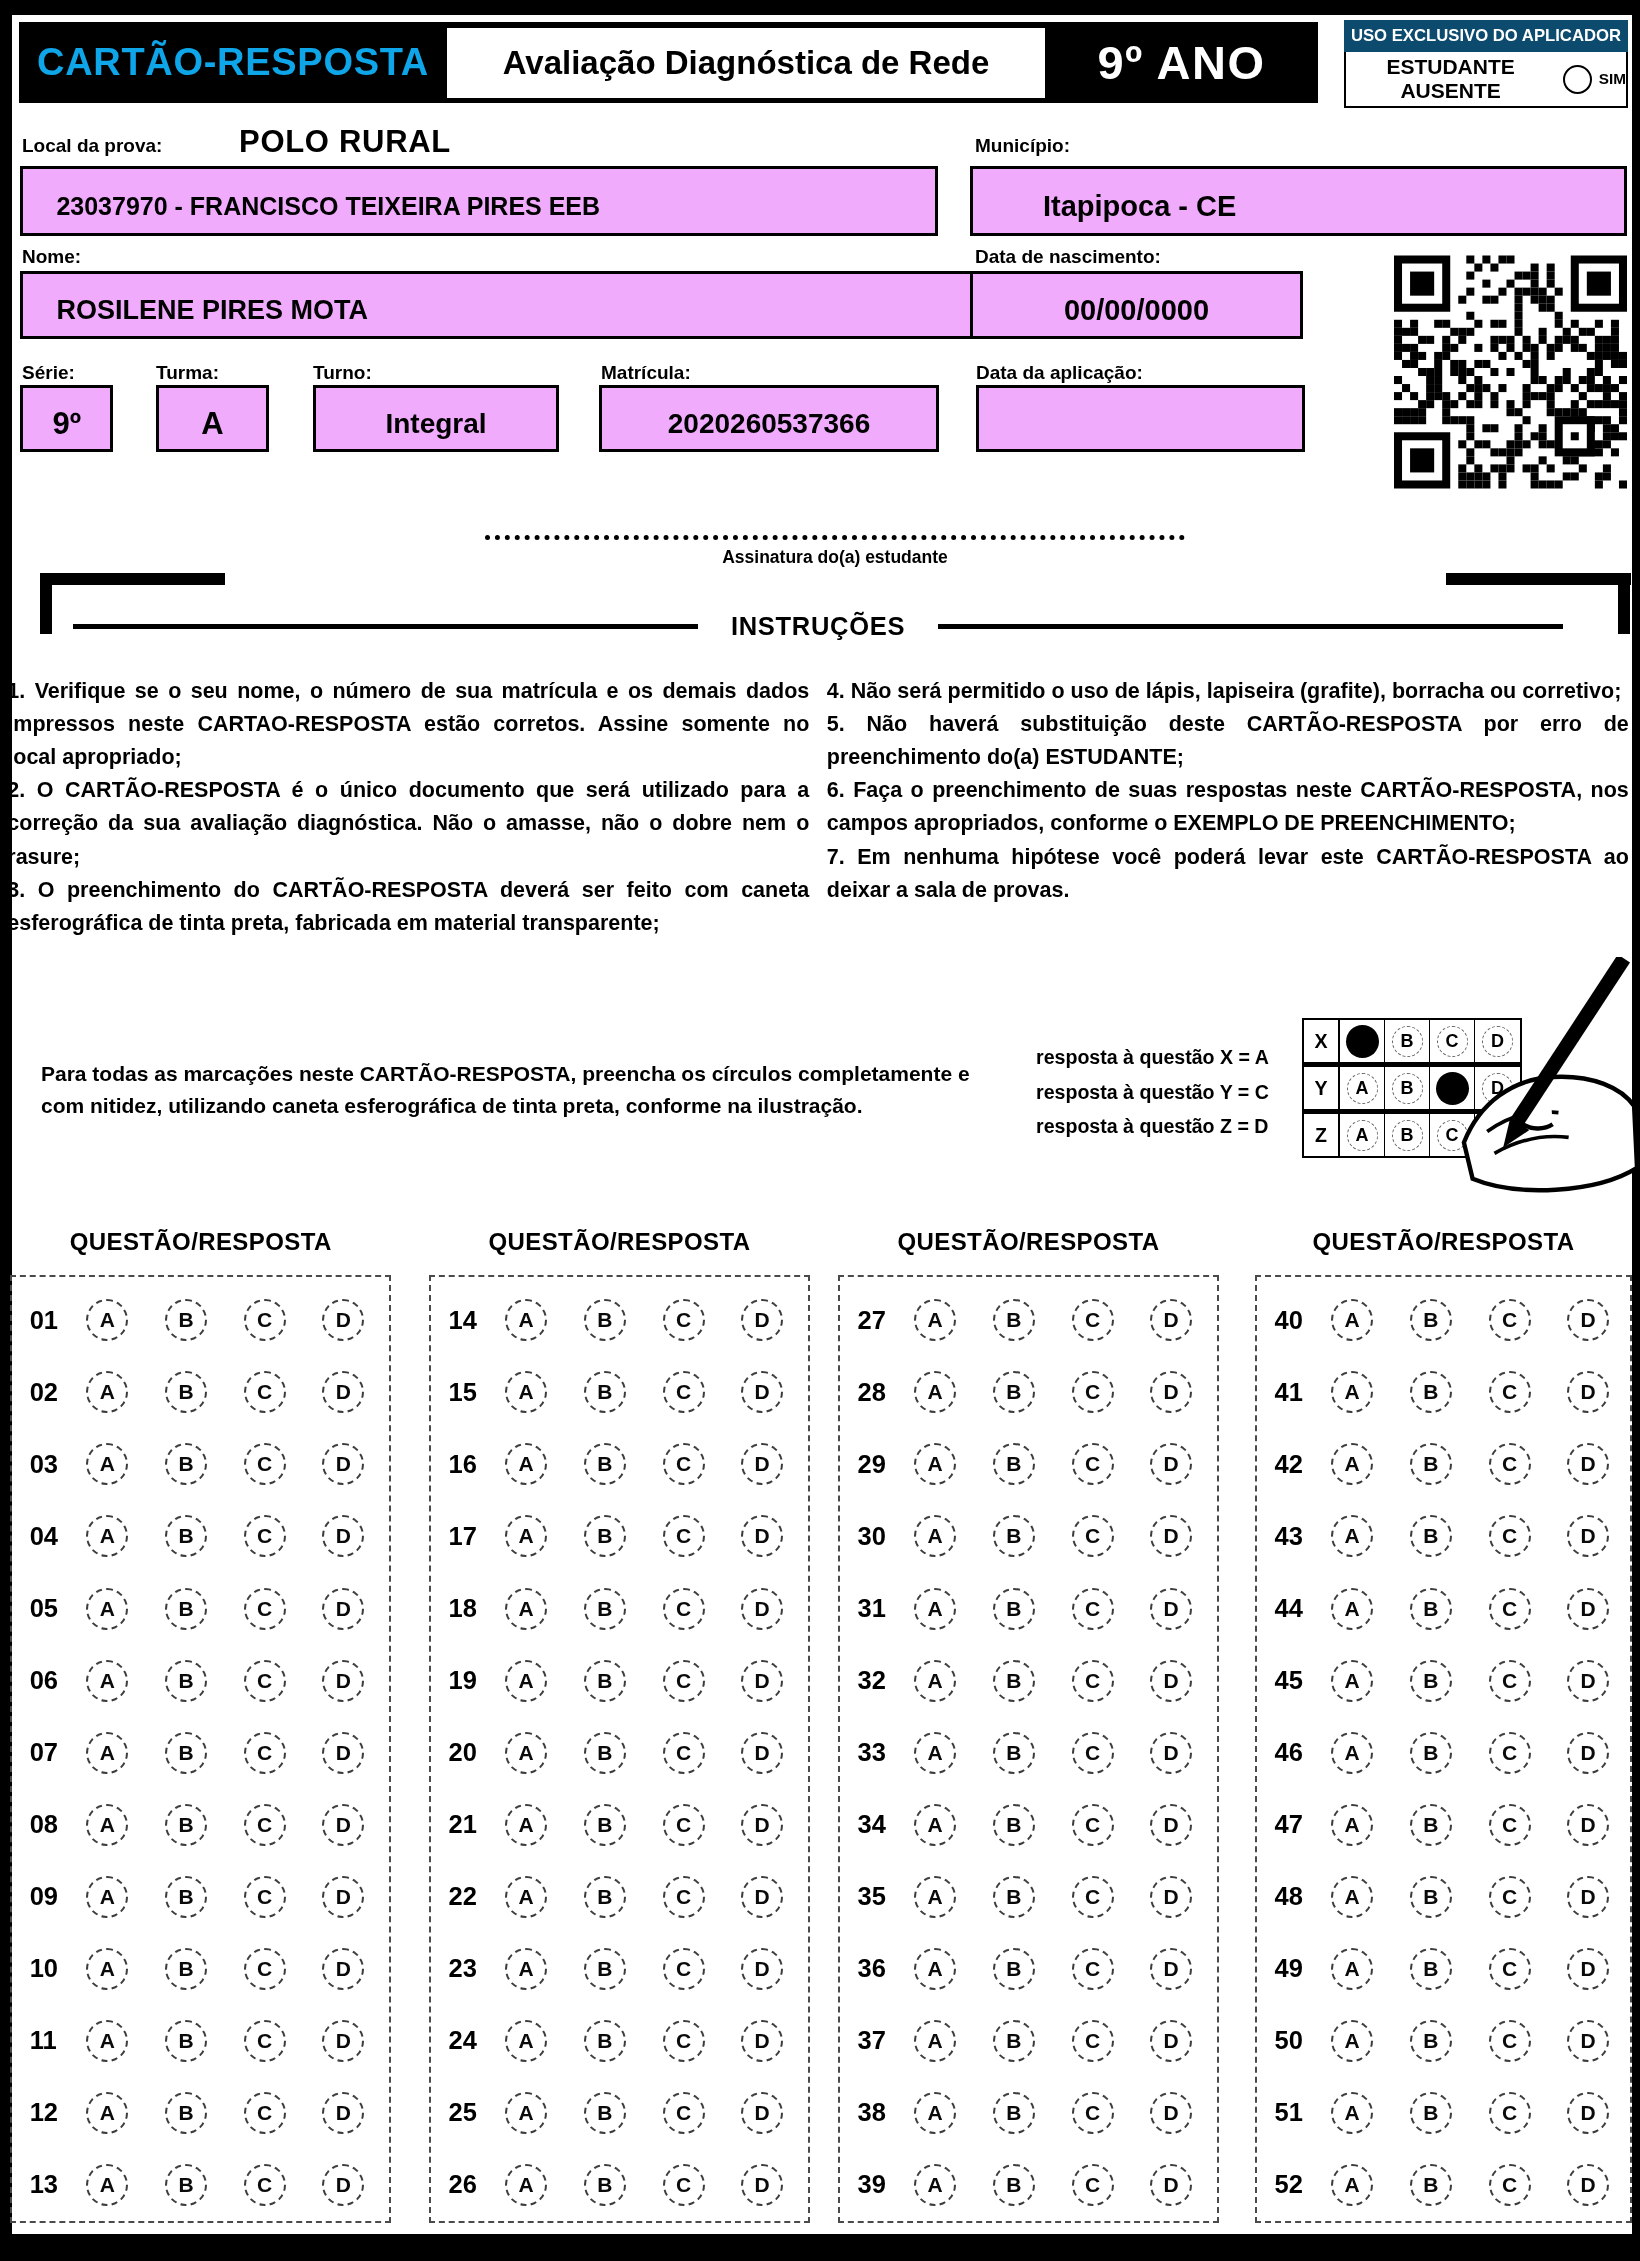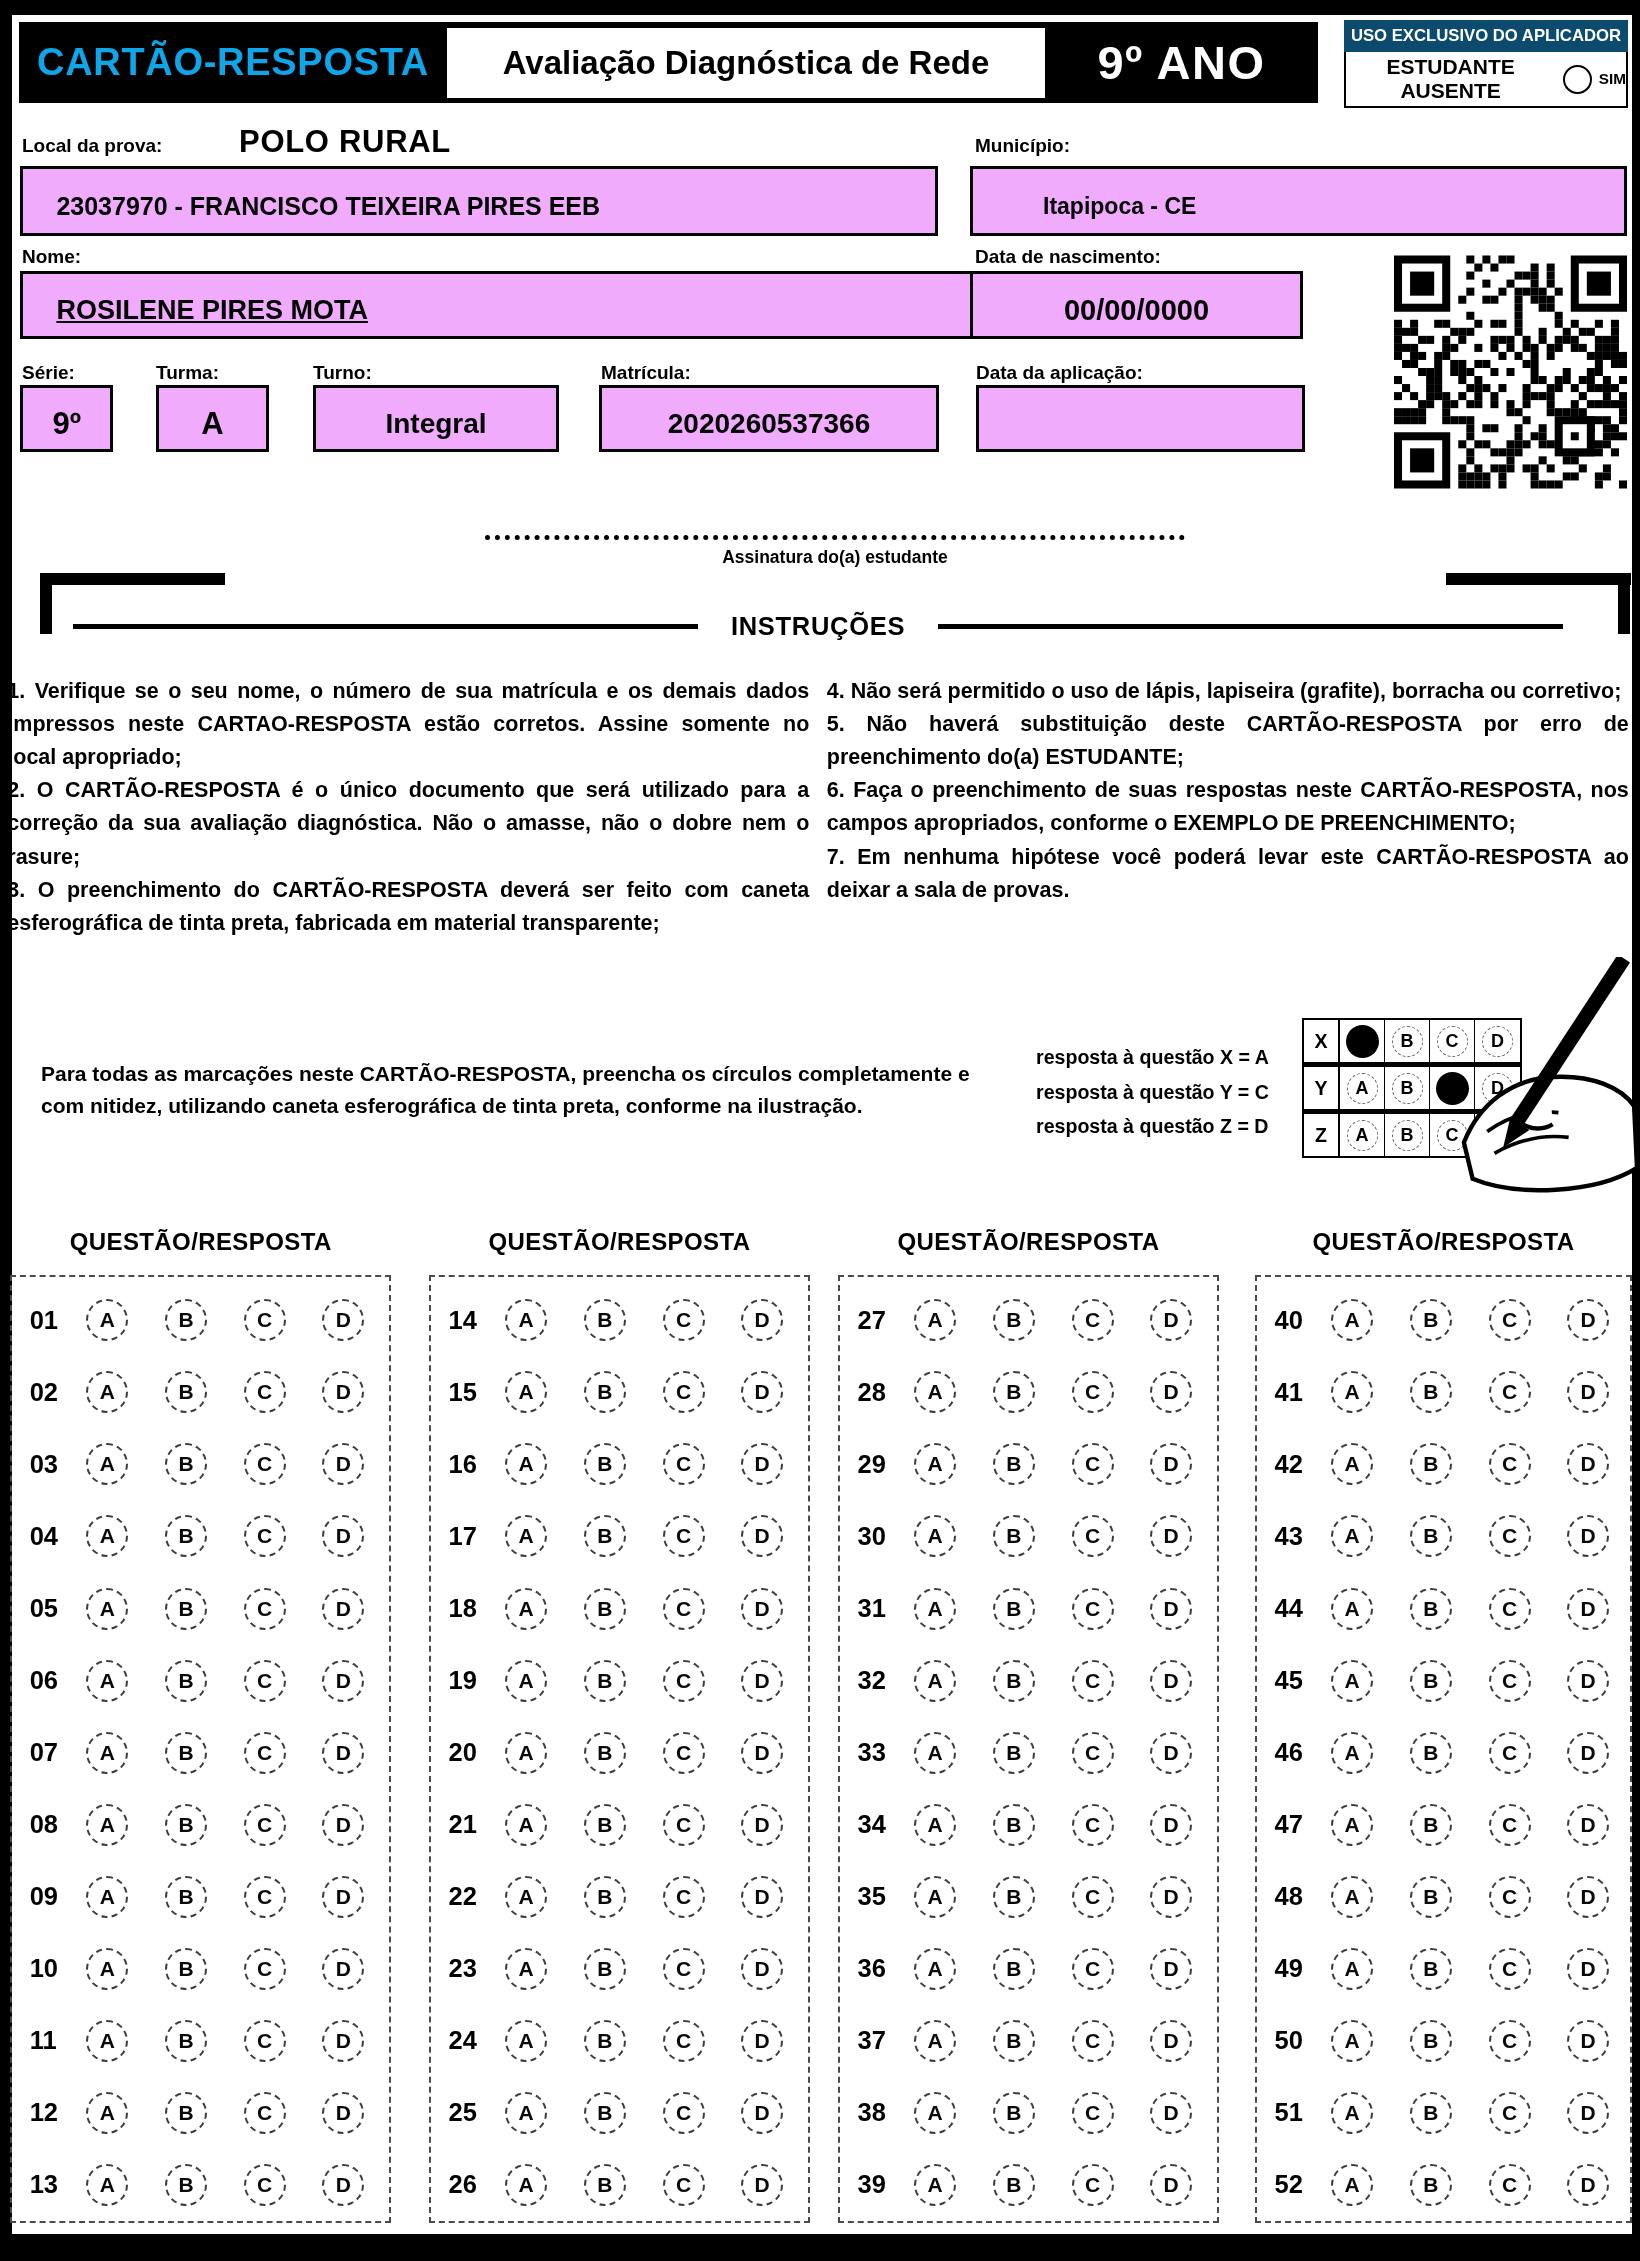--- a/index.html
+++ b/index.html
@@ -99,26 +99,26 @@
       <span class="apl-circle"></span>
       <span class="apl-sim">SIM</span>
     </div>
   </div>
 
   <div class="lbl" style="left:22px; top:135px;">Local da prova:</div>
   <div class="local-value">POLO RURAL</div>
   <div class="lbl" style="left:975px; top:135px;">Município:</div>
 
   <div class="fbox padded" style="left:20.4px; top:166px; width:918px; height:70px; font-size:25px;">23037970 - FRANCISCO TEIXEIRA PIRES EEB</div>
-  <div class="fbox padded" style="left:970px; top:166px; width:657px; height:70px; font-size:23px; padding-left:70px;">Itapipoca - CE</div>
+  <div class="fbox padded" style="left:970px; top:166px; width:657px; height:70px; font-size:29px; padding-left:70px;">Itapipoca - CE</div>
 
   <div class="lbl" style="left:22px; top:246px;">Nome:</div>
   <div class="lbl" style="left:975px; top:246px;">Data de nascimento:</div>
 
-  <div class="fbox padded" style="left:20.4px; top:271px; width:988px; height:68px; font-size:27px;text-decoration:underline;">ROSILENE PIRES MOTA</div>
+  <div class="fbox padded" style="left:20.4px; top:271px; width:988px; height:68px; font-size:27px;">ROSILENE PIRES MOTA</div>
   <div class="fbox center" style="left:970px; top:271px; width:333px; height:68px; font-size:29px;">00/00/0000</div>
 
   <svg class="qr" id="qr" viewBox="0 0 29 29">
       <rect width="29" height="29" fill="#fff"></rect>
       <rect x="9" y="0" width="1" height="1" fill="#000"></rect>
       <rect x="11" y="0" width="1" height="1" fill="#000"></rect>
       <rect x="13" y="0" width="1" height="1" fill="#000"></rect>
       <rect x="14" y="0" width="1" height="1" fill="#000"></rect>
       <rect x="10" y="1" width="1" height="1" fill="#000"></rect>
       <rect x="12" y="1" width="1" height="1" fill="#000"></rect>

